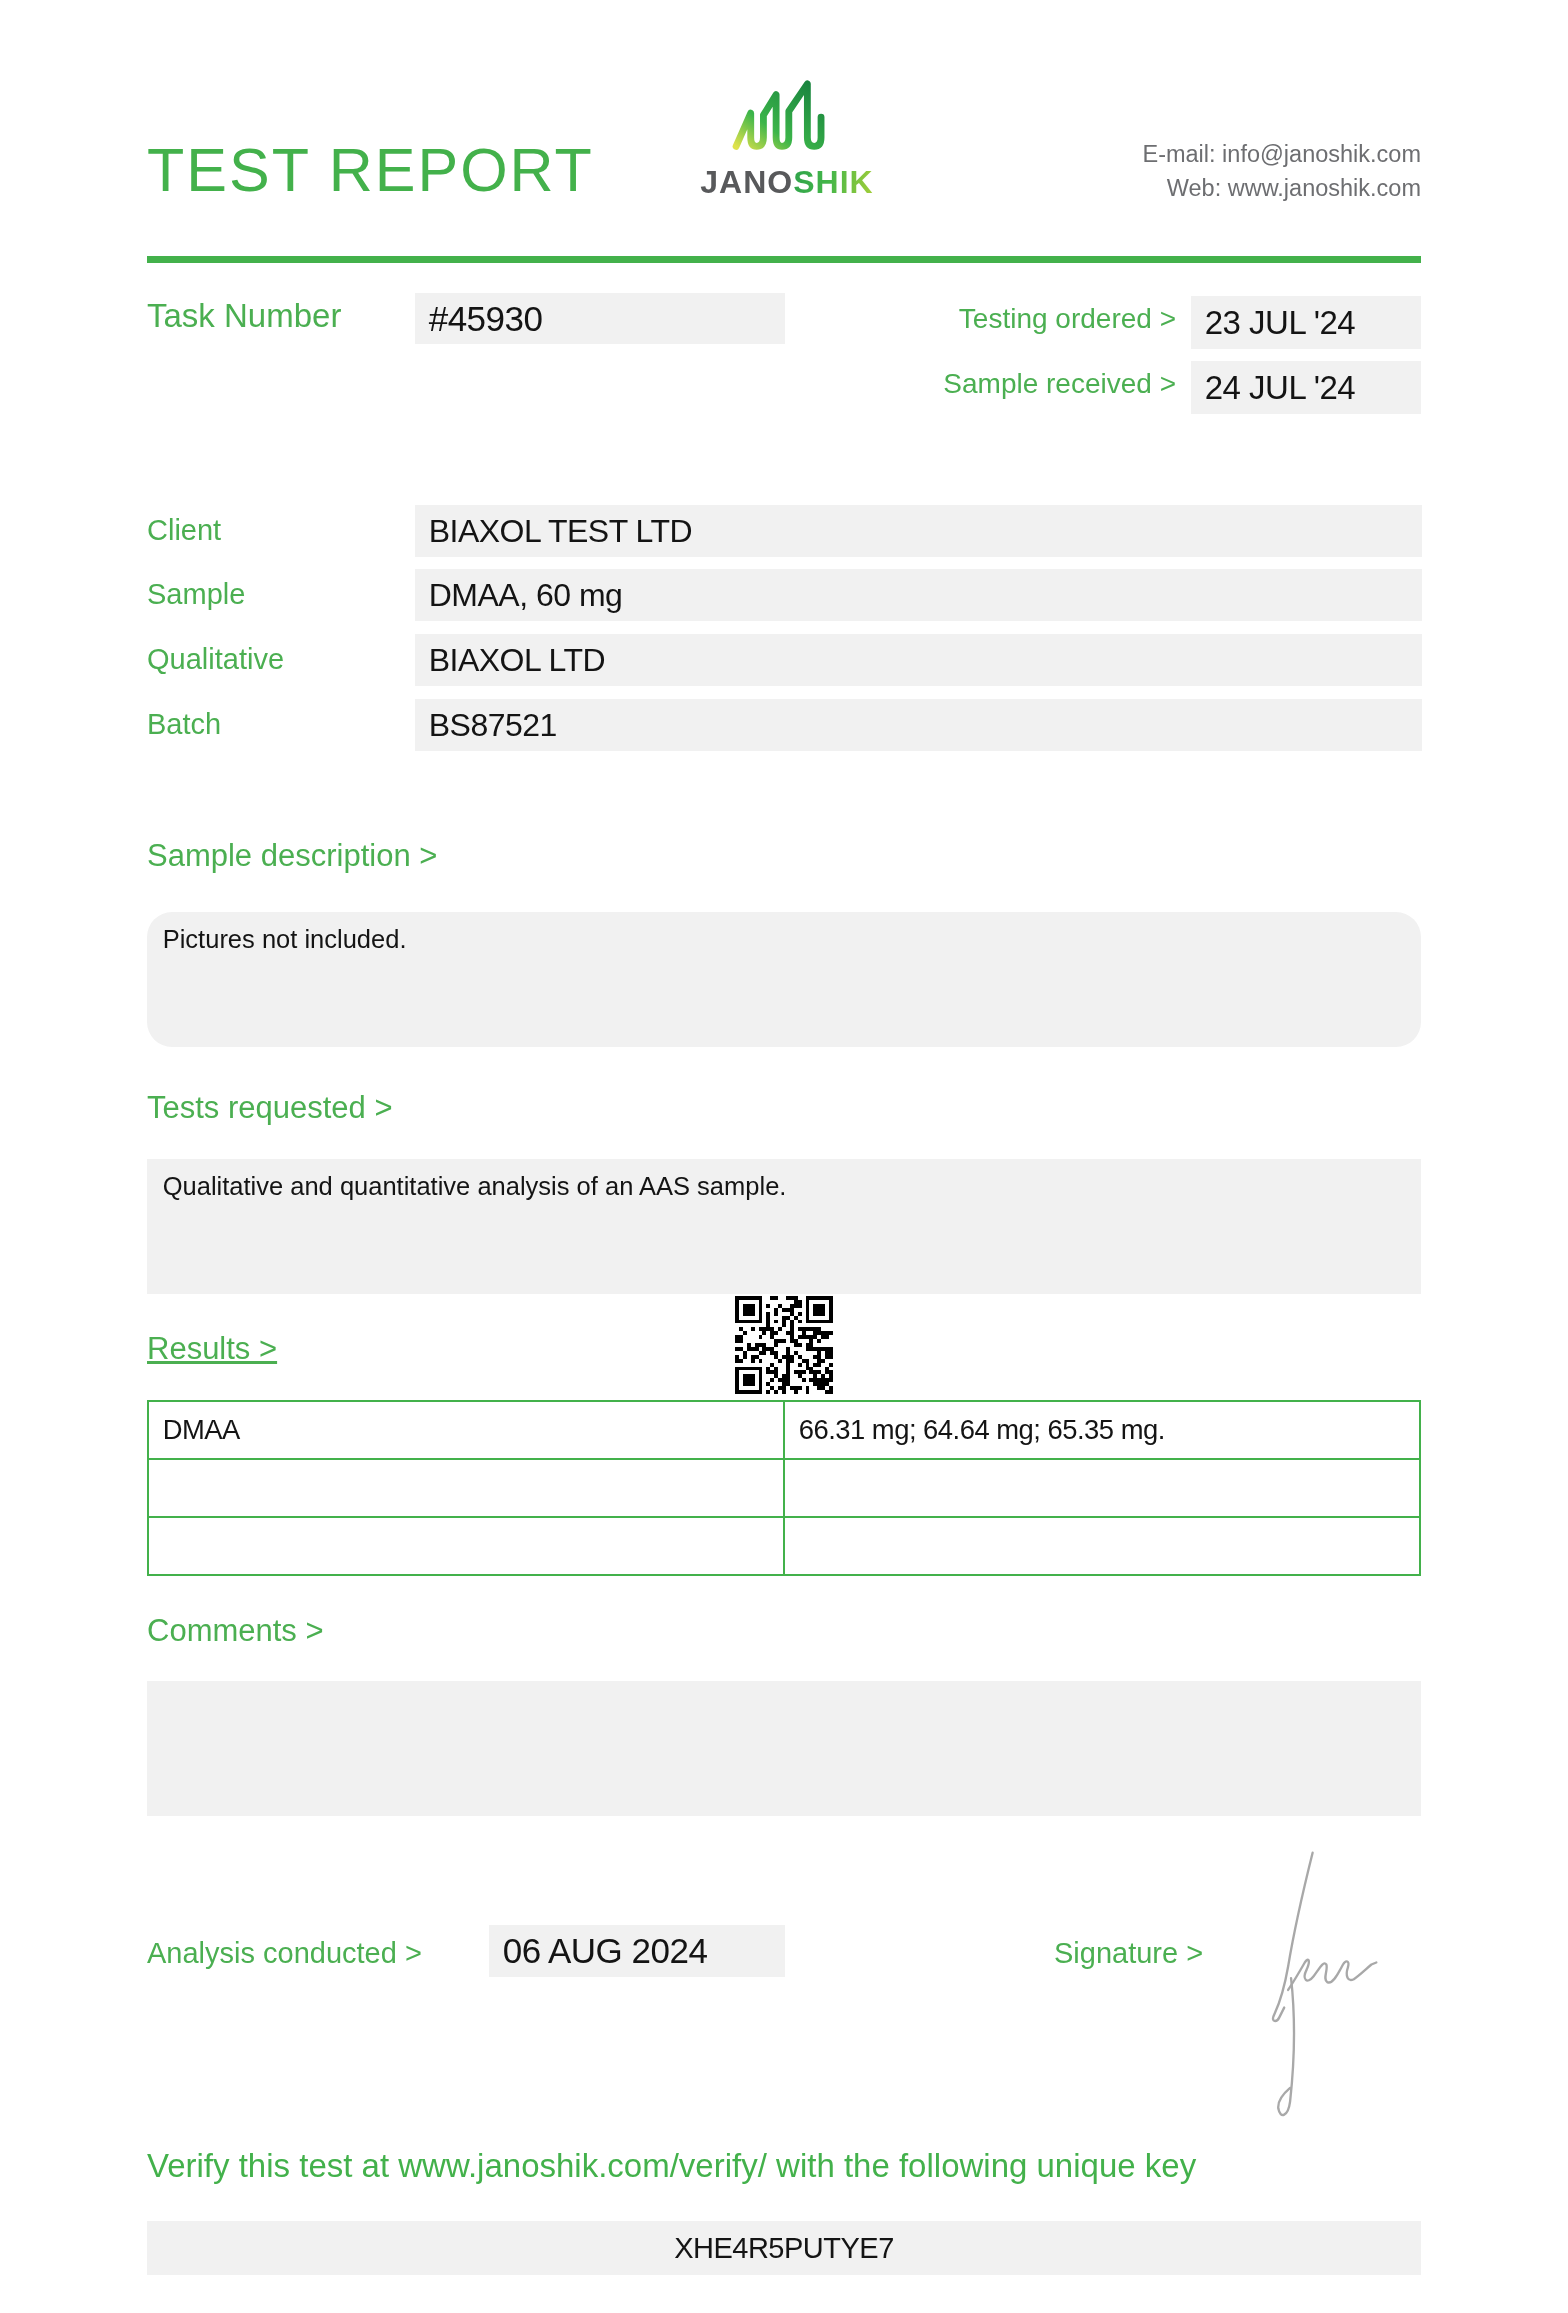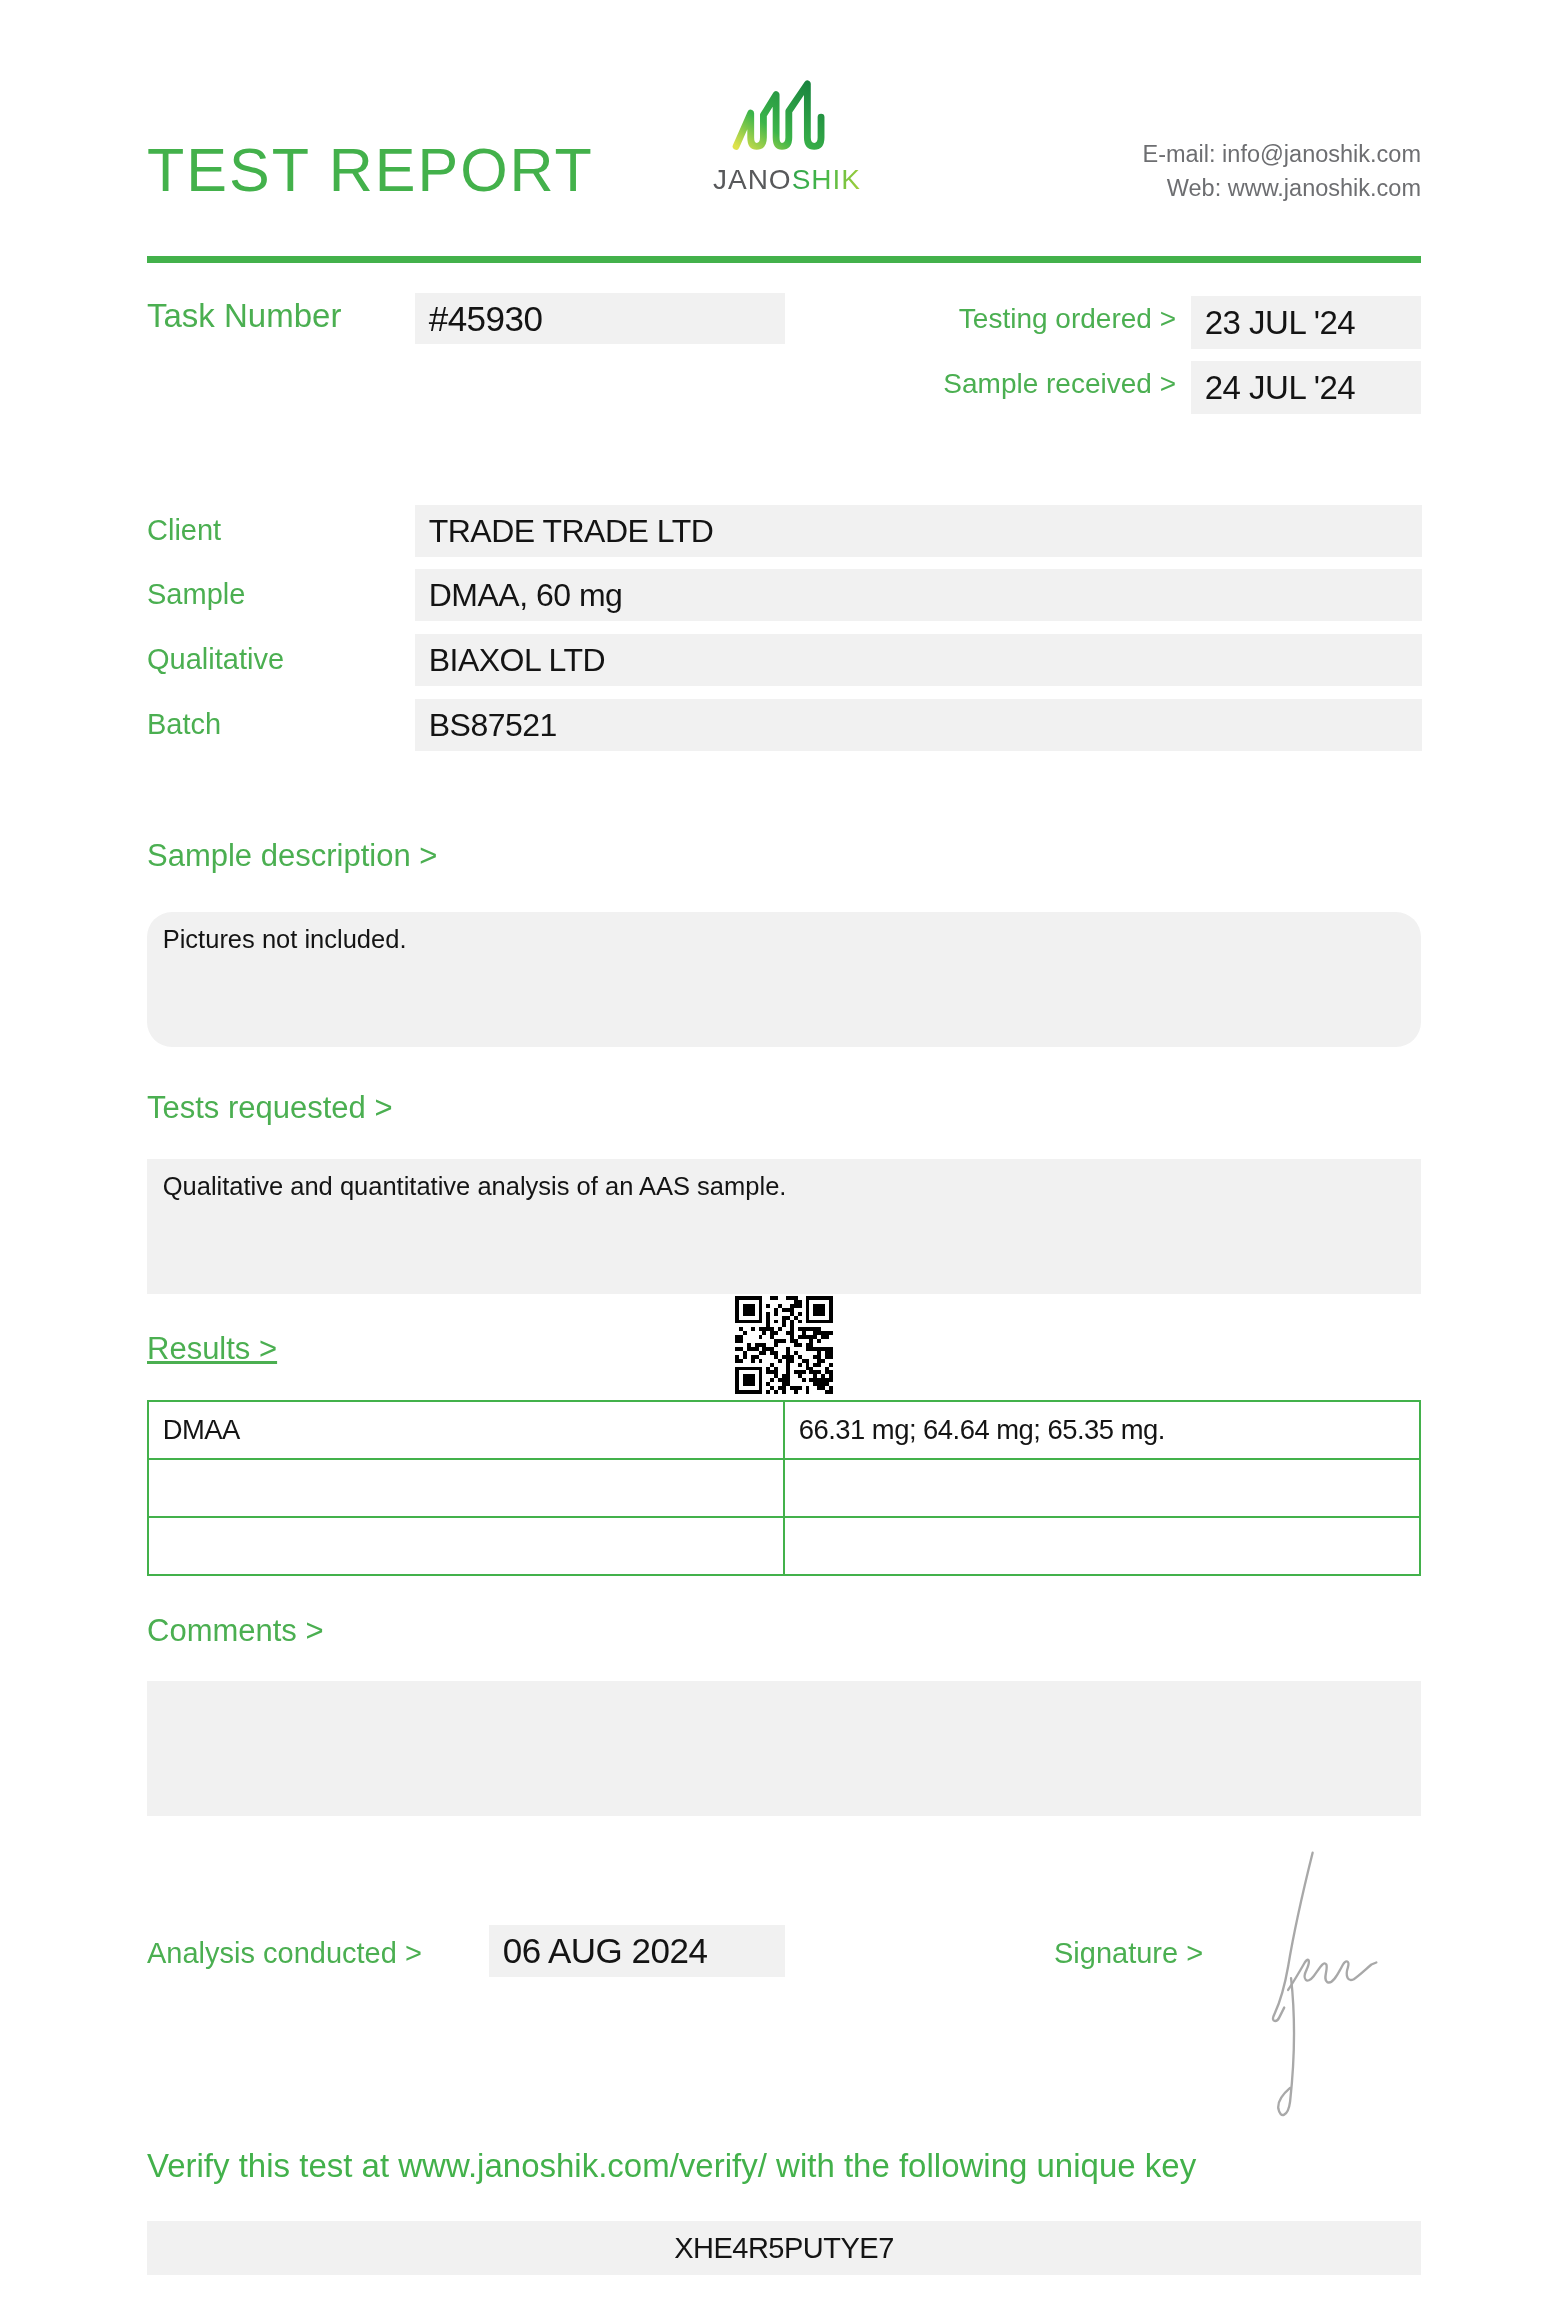--- a/index.html
+++ b/index.html
@@ -3,21 +3,21 @@
 <meta charset="utf-8">
 <style>
   html,body{margin:0;padding:0;background:#ffffff;}
   body{font-family:"Liberation Sans", sans-serif;}
   .page{position:relative;width:1568px;height:2313px;background:#fff;overflow:hidden;}
 
   
   #title{position:absolute;left:147px;top:135px;font-size:61px;letter-spacing:2px;color:var(--accent-green);white-space:nowrap;}
   #logo{position:absolute;left:676px;top:76px;width:222px;height:137px;}
   #logo-icon{position:absolute;left:55px;top:2px;width:100px;height:84px;}
-  #wordmark{position:absolute;left:0;top:88px;width:222px;text-align:center;font-size:28px;font-weight:normal;letter-spacing:1px;color:var(--logo-gray);white-space:nowrap;}
+  #wordmark{position:absolute;left:0;top:88px;width:222px;text-align:center;font-size:32px;font-weight:bold;letter-spacing:1px;color:var(--logo-gray);white-space:nowrap;}
   #wordmark .accent{background:linear-gradient(100deg,#2fa34b 0%,#44b649 45%,#a6cf38 100%);-webkit-background-clip:text;background-clip:text;color:transparent;}
   #contact{position:absolute;right:147px;top:137px;text-align:right;font-size:23.5px;line-height:34px;color:var(--contact-gray);}
   #rule{position:absolute;left:147px;top:256px;width:1274px;height:6.9px;background:var(--accent-green);}
 
   
   .glabel{position:absolute;color:var(--label-green);white-space:nowrap;}
   .box{position:absolute;background:var(--gray-box);display:flex;align-items:center;padding-left:13.7px;box-sizing:border-box;color:var(--text-dark);}
   .val{letter-spacing:-0.5px;white-space:nowrap;}
   .heading{position:absolute;left:147px;font-size:31px;color:var(--label-green);white-space:nowrap;}
 
@@ -96,21 +96,21 @@
       <span class="val">23 JUL '24</span>
     </div>
 
   <div id="received-label" class="glabel">Sample received &gt;</div>
   <div id="received-box" class="box">
       <span class="val">24 JUL '24</span>
     </div>
 
   <div id="dl0" class="glabel detail-label">Client</div>
   <div id="db0" class="box detail-box">
-      <span class="val">TRADE TRADE LTD</span>
+      <span class="val">BIAXOL TEST LTD</span>
     </div>
 
   <div id="dl1" class="glabel detail-label">Sample</div>
   <div id="db1" class="box detail-box">
       <span class="val">DMAA, 60 mg</span>
     </div>
 
   <div id="dl2" class="glabel detail-label">Qualitative</div>
   <div id="db2" class="box detail-box">
       <span class="val">BIAXOL LTD</span>

